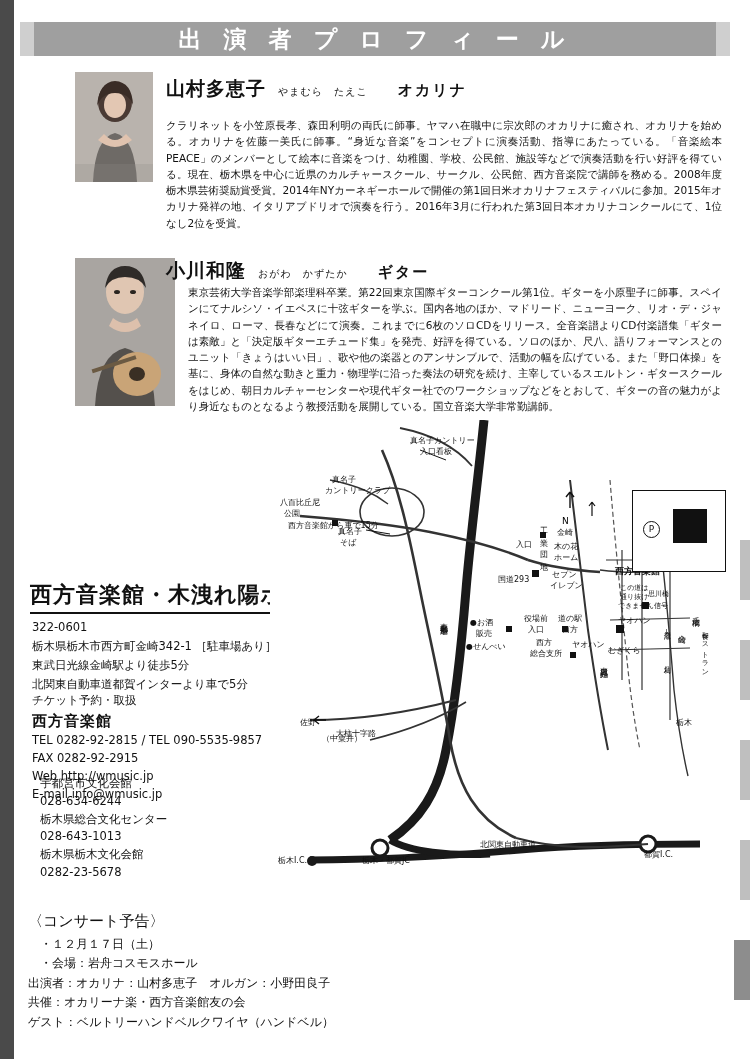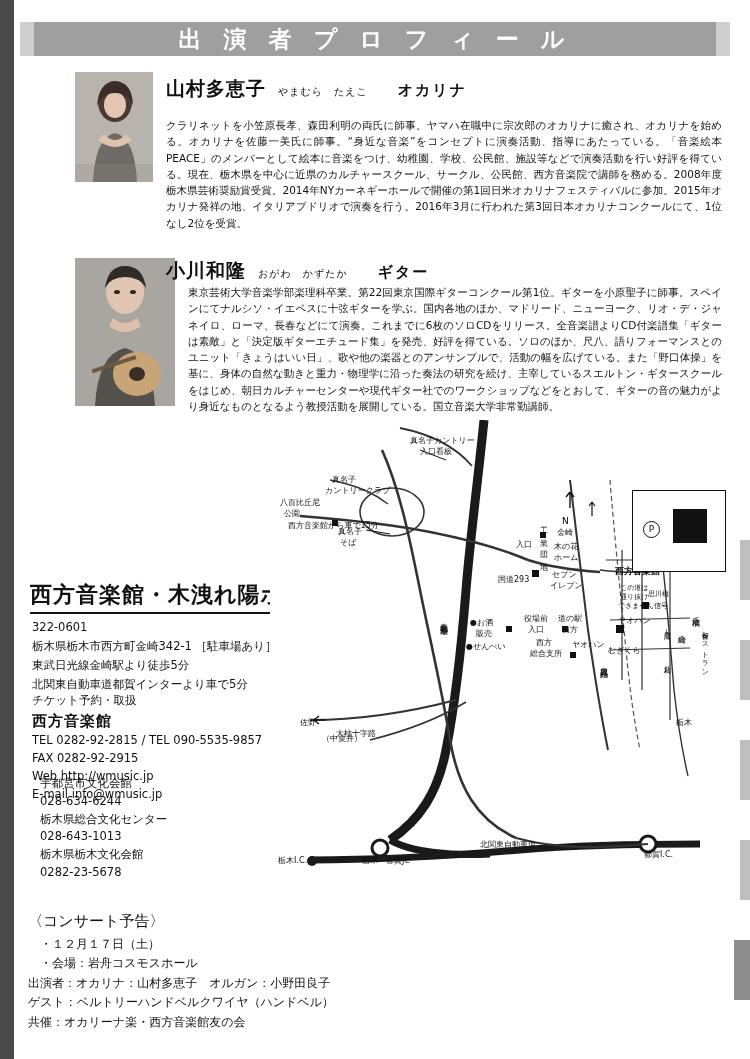--- a/index.html
+++ b/index.html
@@ -303,22 +303,22 @@
   <div>028-643-1013</div>
   <div>栃木県栃木文化会館</div>
   <div>0282-23-5678</div>
 </div>
 
 <div class="announce">
   <div class="head">〈コンサート予告〉</div>
   <div class="ln">・１２月１７日（土）</div>
   <div class="ln">・会場：岩舟コスモスホール</div>
   <div class="ln" style="padding-left:0;">出演者：オカリナ：山村多恵子　オルガン：小野田良子</div>
+  <div class="ln" style="padding-left:0;">共催：オカリーナ楽・西方音楽館友の会</div>
   <div class="ln" style="padding-left:0;">ゲスト：ベルトリーハンドベルクワイヤ（ハンドベル）</div>
-  <div class="ln" style="padding-left:0;">共催：オカリーナ楽・西方音楽館友の会</div>
 </div>
 
 <div class="map">
   <svg width="470" height="480" viewBox="0 0 470 480">
     <rect x="0" y="0" width="470" height="480" fill="#ffffff"></rect>
 
     <path d="M214 0 C208 60 200 120 196 170 C192 220 186 280 176 330 C168 372 150 400 120 420" stroke="#1a1a1a" stroke-width="9" fill="none"></path>
 
     <path d="M40 440 C110 440 180 436 250 430 C310 425 360 424 430 424" stroke="#1a1a1a" stroke-width="7" fill="none"></path>
     <path d="M120 420 C140 432 180 436 220 434" stroke="#1a1a1a" stroke-width="7" fill="none"></path>

